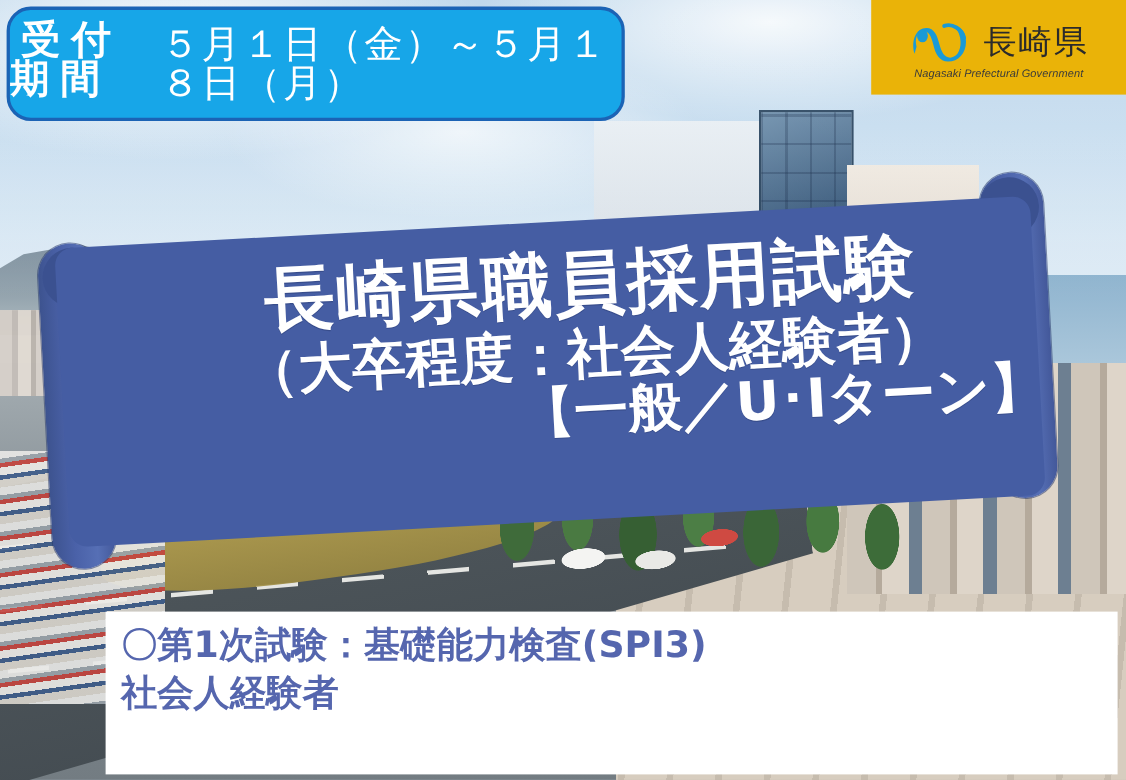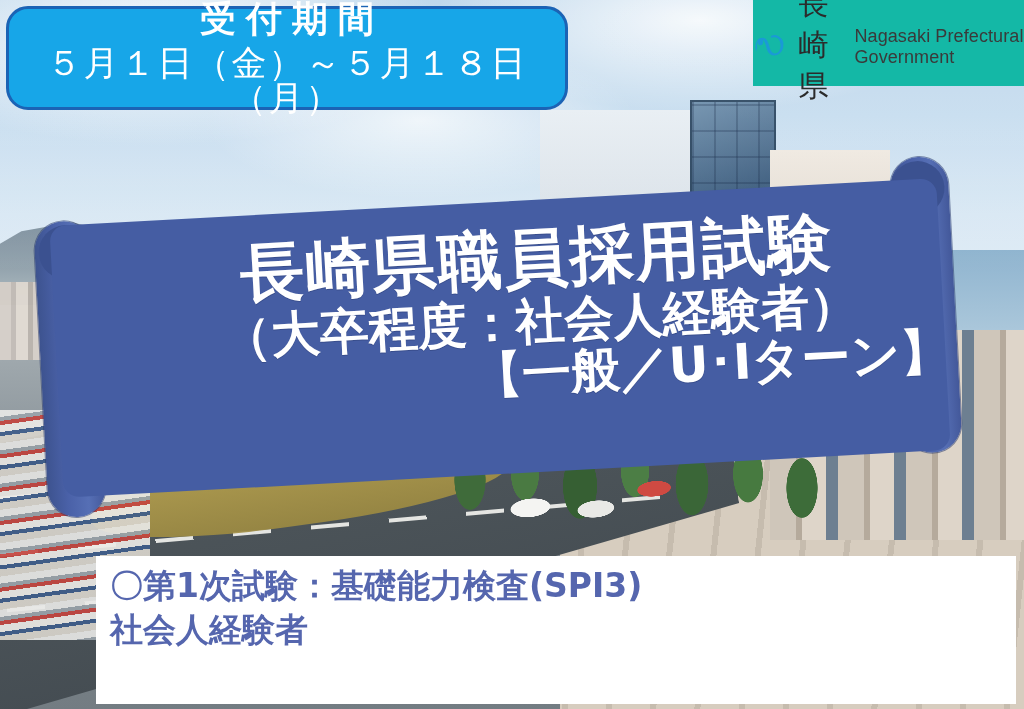--- a/index.html
+++ b/index.html
@@ -183,72 +183,72 @@
     position: absolute;
     left: 6px;
     top: 6px;
     width: 562px;
     height: 104px;
     background: #17a6e8;
     border: 3px solid #1b63b5;
     border-radius: 22px;
     box-sizing: border-box;
     display: flex;
-    flex-direction: column;
+    flex-direction: row;
     align-items: center;
     justify-content: center;
     color: #ffffff;
     line-height: 1.0;
-    text-align: center;
   }
   .date-badge-title {
     font-size: 36px;
     font-weight: bold;
     letter-spacing: 10px;
     text-indent: 10px;
     margin-bottom: 8px;
   }
   .date-badge-range {
     font-size: 35px;
     font-weight: normal;
     letter-spacing: 2px;
   }
 
   
   .pref-logo {
     position: absolute;
     right: 0px;
     top: 0px;
-    width: 271px;
+    width: 232px;
     height: 86px;
-    background: #14b8a6;
+    background: #eab308;
     display: flex;
-    flex-direction: row;
+    flex-direction: column;
     align-items: center;
     justify-content: center;
     padding-top: 4px;
     box-sizing: border-box;
   }
   .pref-logo-row {
     display: flex;
     align-items: center;
     gap: 14px;
   }
   .pref-mark { width: 54px; height: 40px; display: block; }
   .pref-logo-jp {
     font-size: 30px;
     color: #2b2b2b;
     letter-spacing: 2px;
     font-family: "DejaVu Sans", "Liberation Sans", sans-serif;
   }
   .pref-logo-en {
-    font-size: 18px;
+    font-size: 10px;
     color: #3a3a3a;
     letter-spacing: 0.1px;
     margin-top: 3px;
+    font-style: italic;
   }
 
   
   .scroll-wrap {
     position: absolute;
     left: 14px;
     top: 188px;
     width: 968px;
     height: 300px;
     transform: rotate(-3.1deg);

